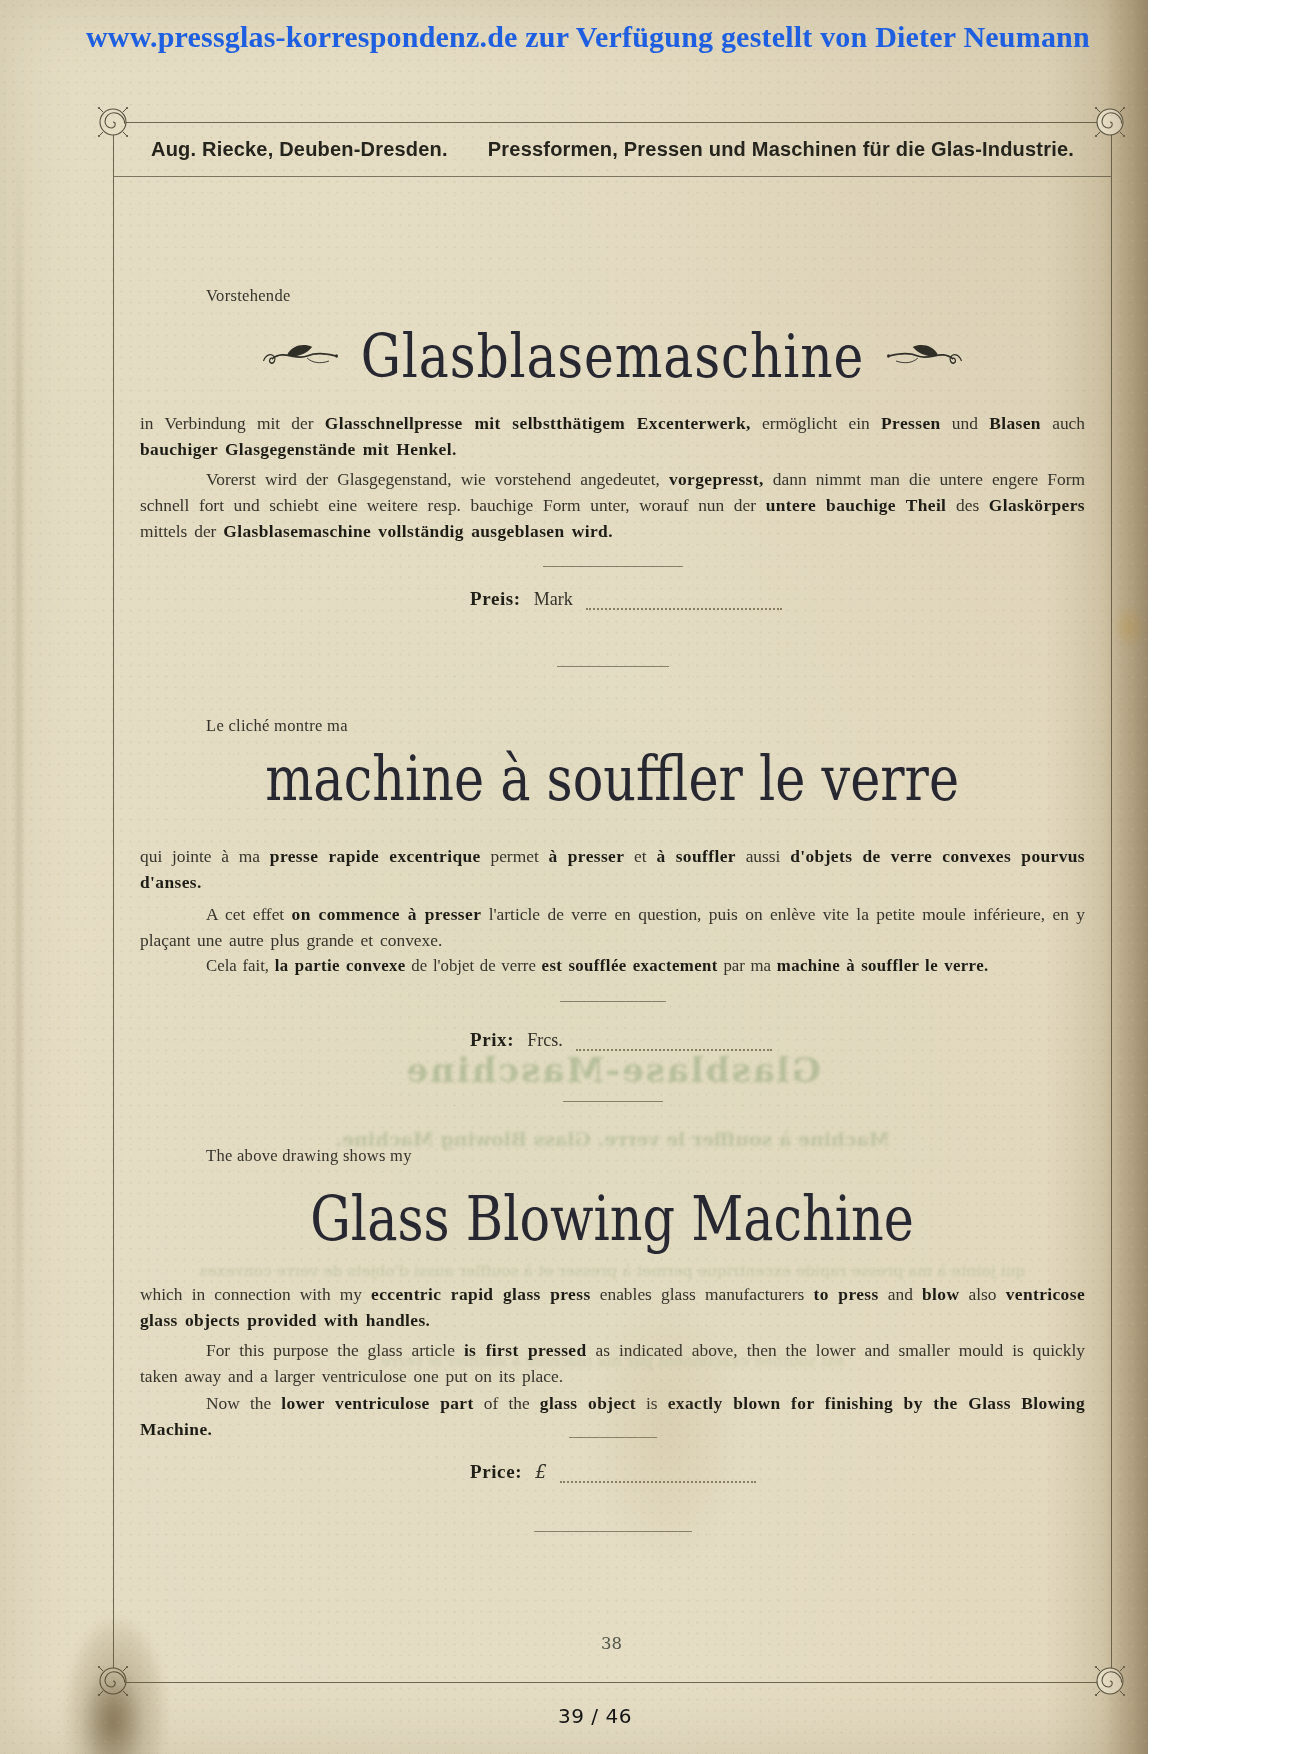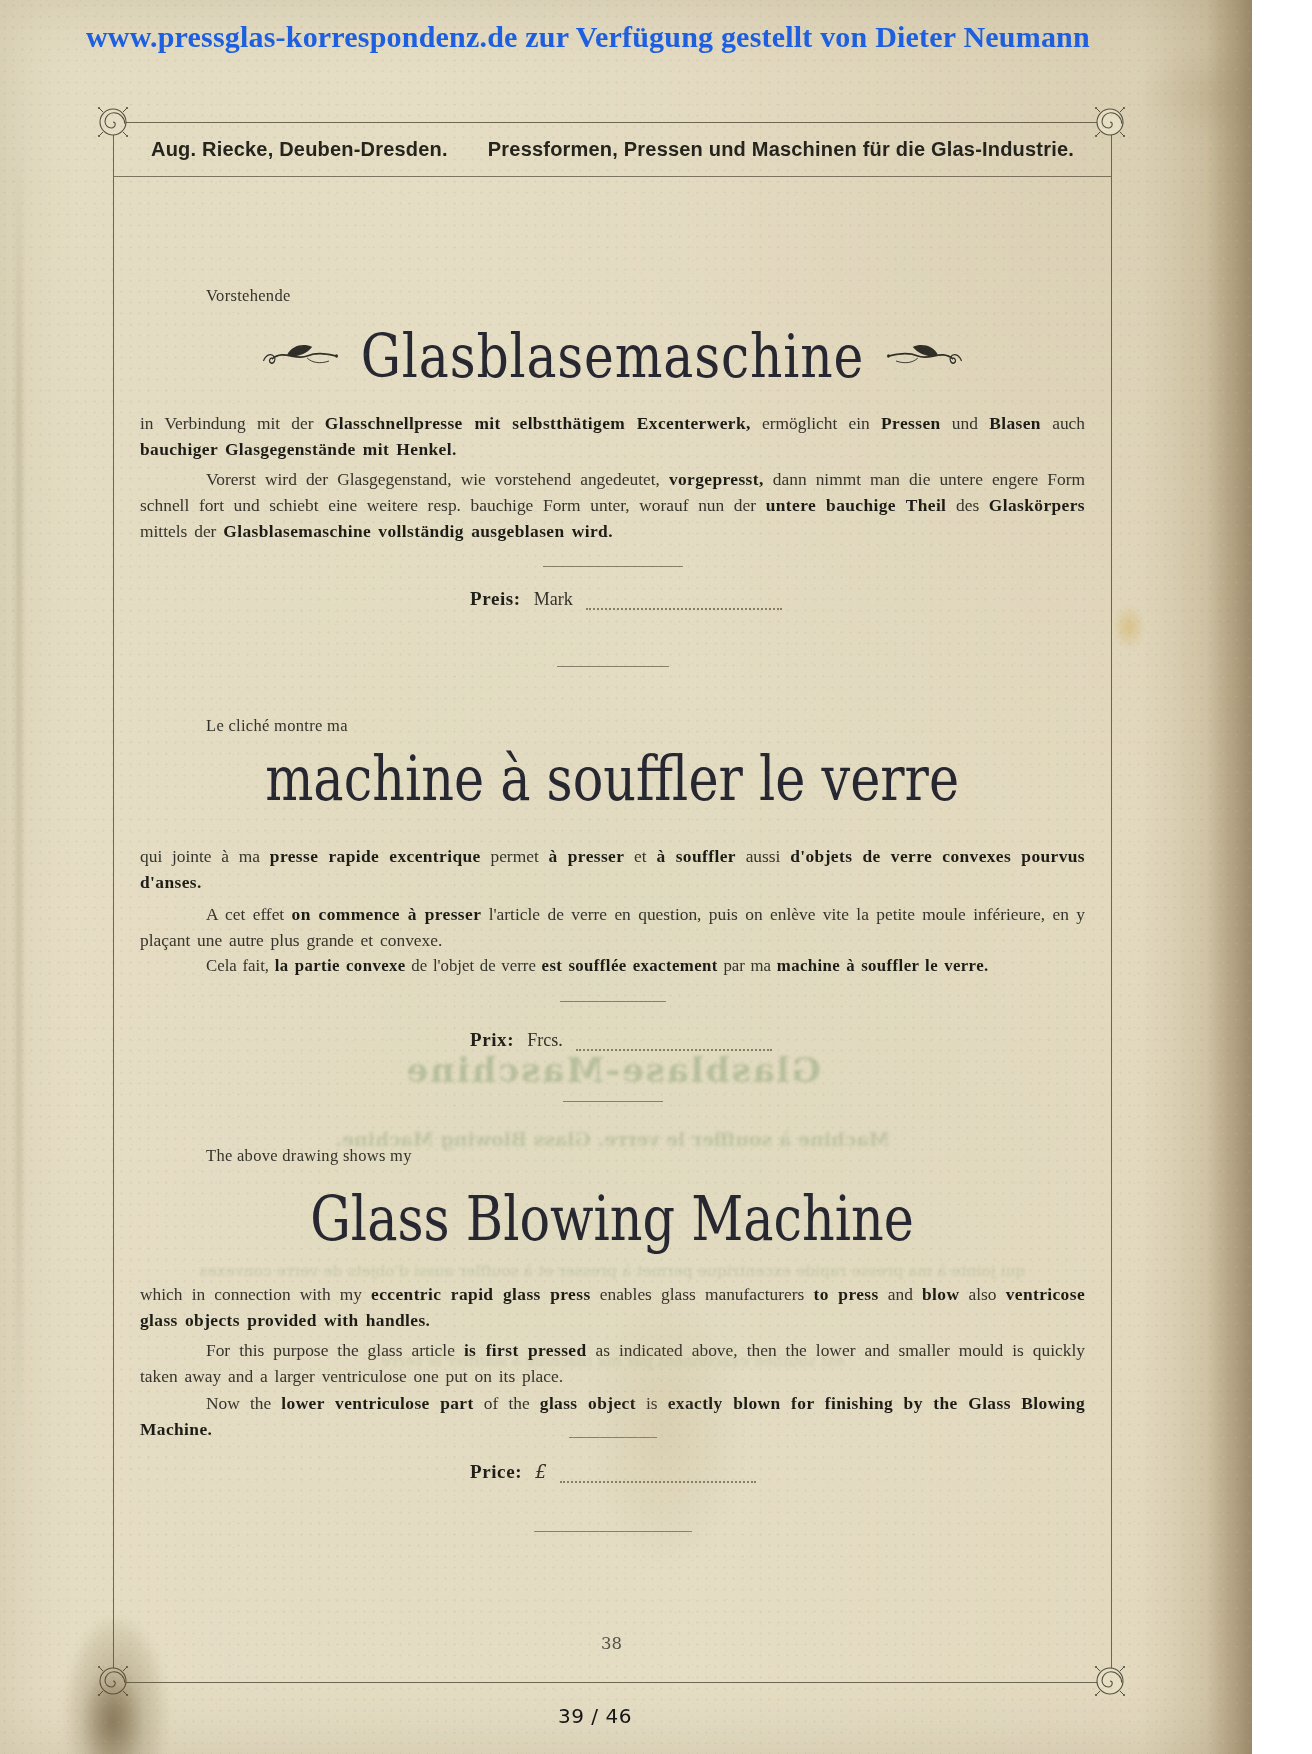--- a/index.html
+++ b/index.html
@@ -1,18 +1,18 @@
 <!DOCTYPE html>
 <html style="--watermark_blue: #1d5fe0; --paper: #e7dec6; --ink: #35332b; --ghost_green: #7e9969;"><head>
 <meta charset="utf-8">
 <style>
   html,body{margin:0;padding:0;}
   body{width:1312px;height:1754px;font-family:"Liberation Serif",serif;}
   #page{
-    position:relative;width:1252px;height:1754px;overflow:hidden;
+    position:relative;width:1148px;height:1754px;overflow:hidden;
     background:
       radial-gradient(circle at 18% 20%, rgba(195,205,165,0.10), transparent 45%),
       radial-gradient(circle at 52% 52%, rgba(180,192,150,0.13), transparent 52%),
       radial-gradient(circle at 45% 80%, rgba(175,188,148,0.10), transparent 45%),
       radial-gradient(circle at 88% 8%, rgba(160,145,105,0.14), transparent 35%),
       linear-gradient(90deg,#e6ddc4 0%,#e8dfc7 55%,#e3d9bf 91%,#d2c5a7 96.5%,#c2b193 100%);
     background-color:var(--paper,#e7dec6);
     box-shadow: inset 0 0 70px rgba(125,108,72,0.22);
   }
   .grain{position:absolute;inset:0;pointer-events:none;z-index:6;

